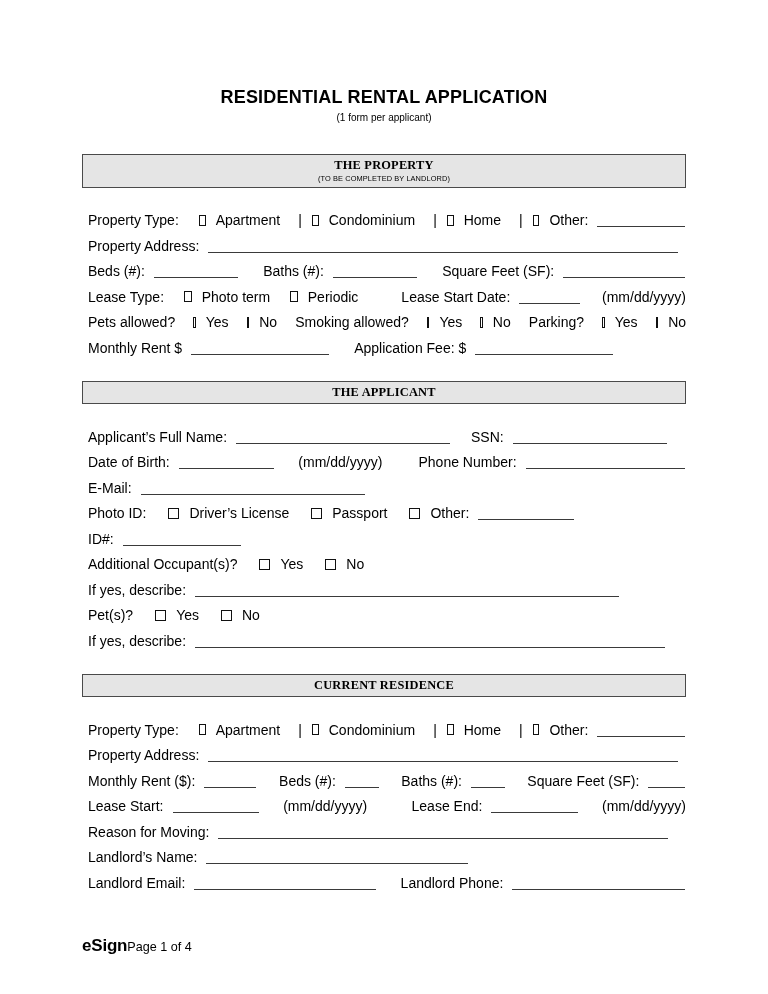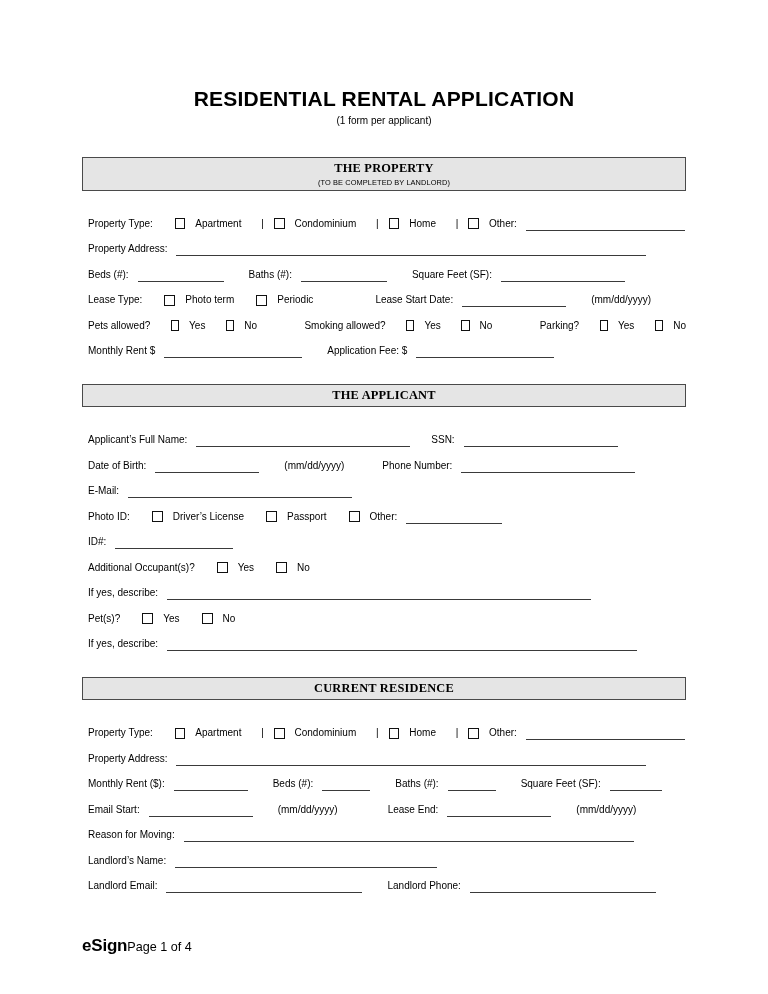--- a/index.html
+++ b/index.html
@@ -19,21 +19,21 @@
     position: relative;
     width: 768px;
     height: 994px;
     box-sizing: border-box;
     padding: 0;
   }
 
   
   .doc-title {
     text-align: center;
-    font-size: 21px;
+    font-size: 18px;
     font-weight: bold;
     letter-spacing: 0.2px;
     margin: 0;
     padding-top: 88px;
     line-height: 1.05;
   }
   .doc-subtitle {
     text-align: center;
     font-size: 10px;
     margin: 0;
@@ -66,21 +66,21 @@
   }
 
   
   .fields {
     width: 604px;
     margin: 0 auto;
     padding-left: 6px;
     box-sizing: border-box;
   }
   .row {
-    font-size: 10px;
+    font-size: 14px;
     line-height: 1;
     height: 25.5px;
     display: flex;
     align-items: center;
     white-space: nowrap;
     gap: 8px;
   }
 
   .lbl { display: inline-block; }
 
@@ -368,21 +368,21 @@
       <span class="blank" style="width:48px"></span>
         <span class="sp4"></span>
       <span class="lbl">Baths (#):</span>
       <span class="blank" style="width:48px"></span>
         <span class="sp4"></span>
       <span class="lbl">Square Feet (SF):</span>
       <span class="blank" style="width:52px"></span>
     </div>
 
     <div class="row">
-      <span class="lbl">Email Start:</span>
+      <span class="lbl">Lease Start:</span>
       <span class="blank" style="width:104px"></span>
         <span class="sp4"></span>
       <span class="lbl">(mm/dd/yyyy)</span>
         <span class="sp10"></span>
       <span class="lbl">Lease End:</span>
       <span class="blank" style="width:104px"></span>
         <span class="sp4"></span>
       <span class="lbl">(mm/dd/yyyy)</span>
     </div>
 

